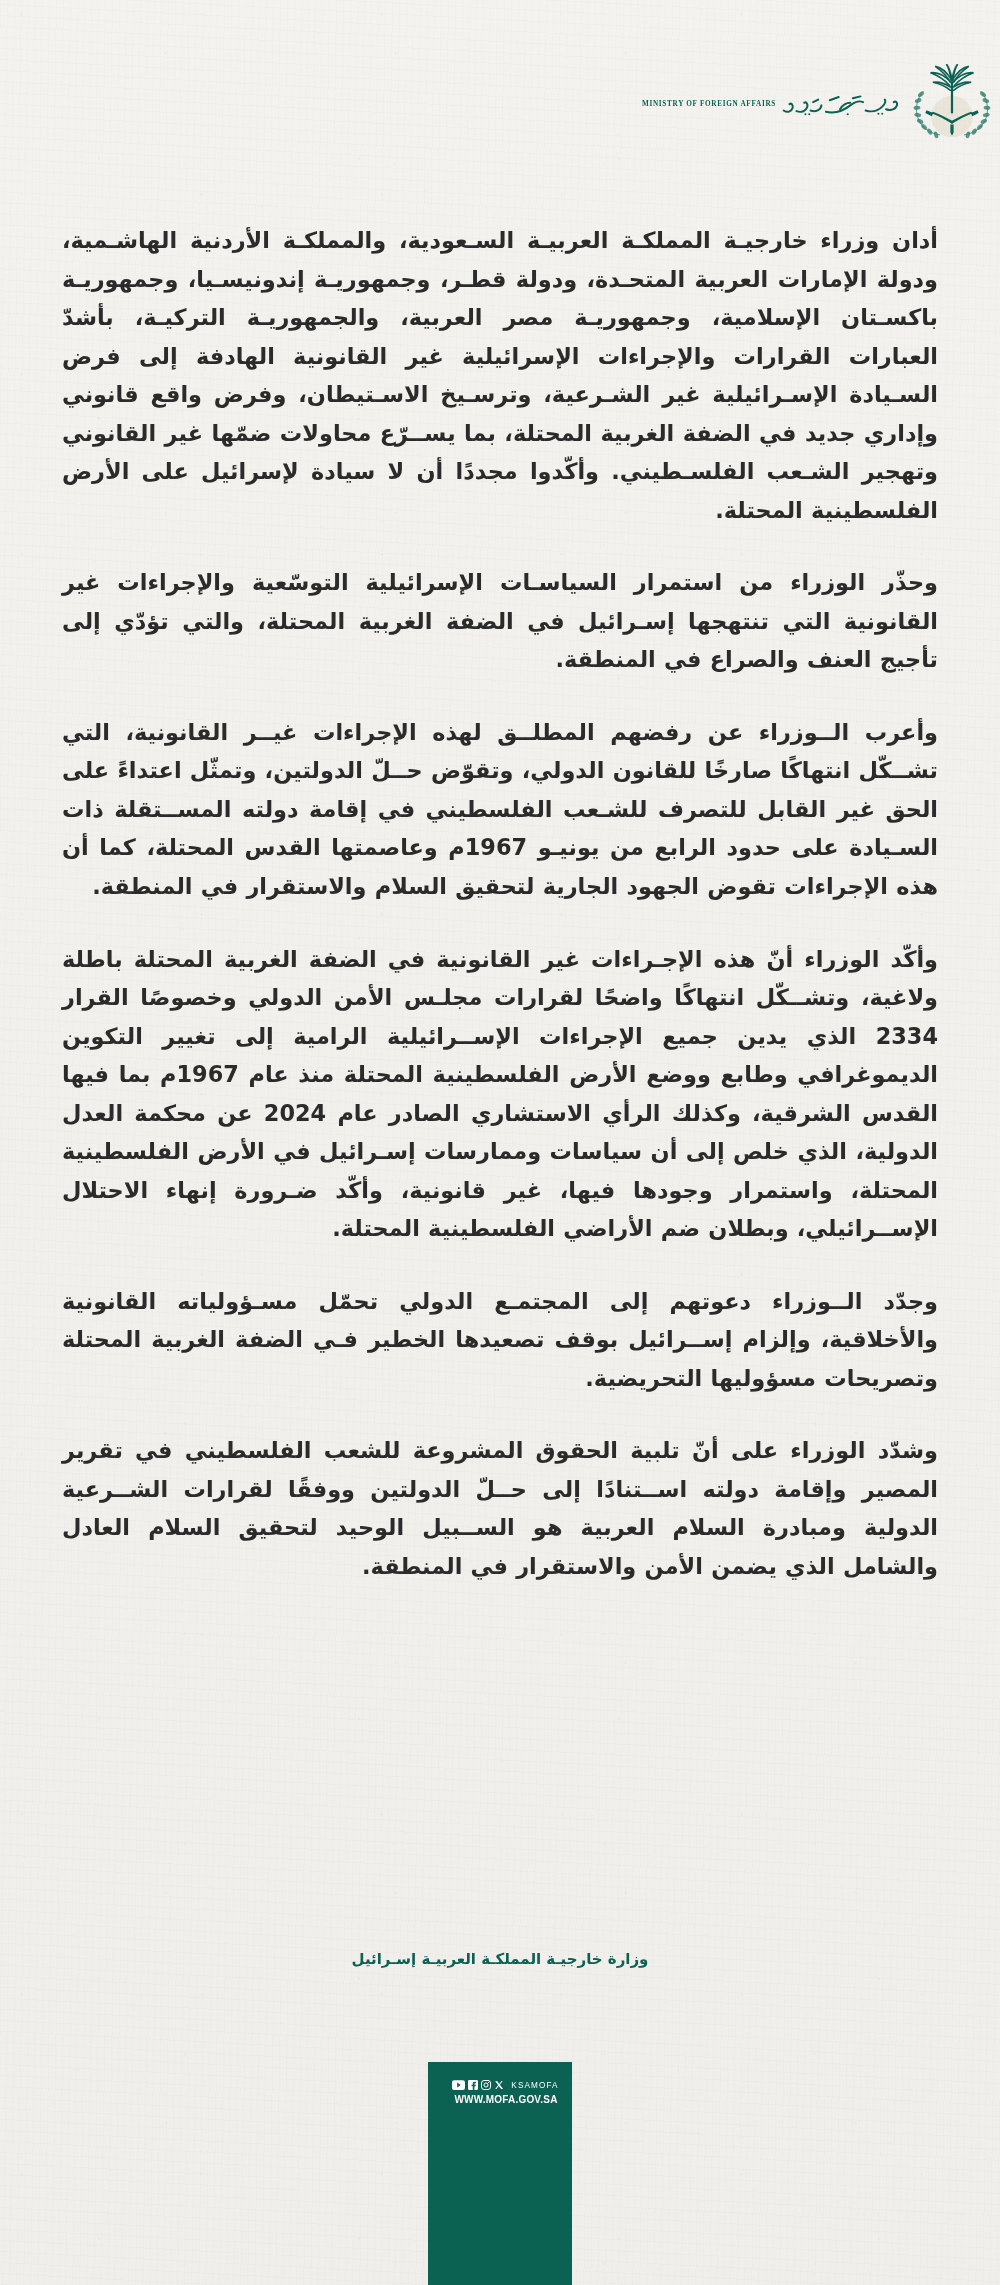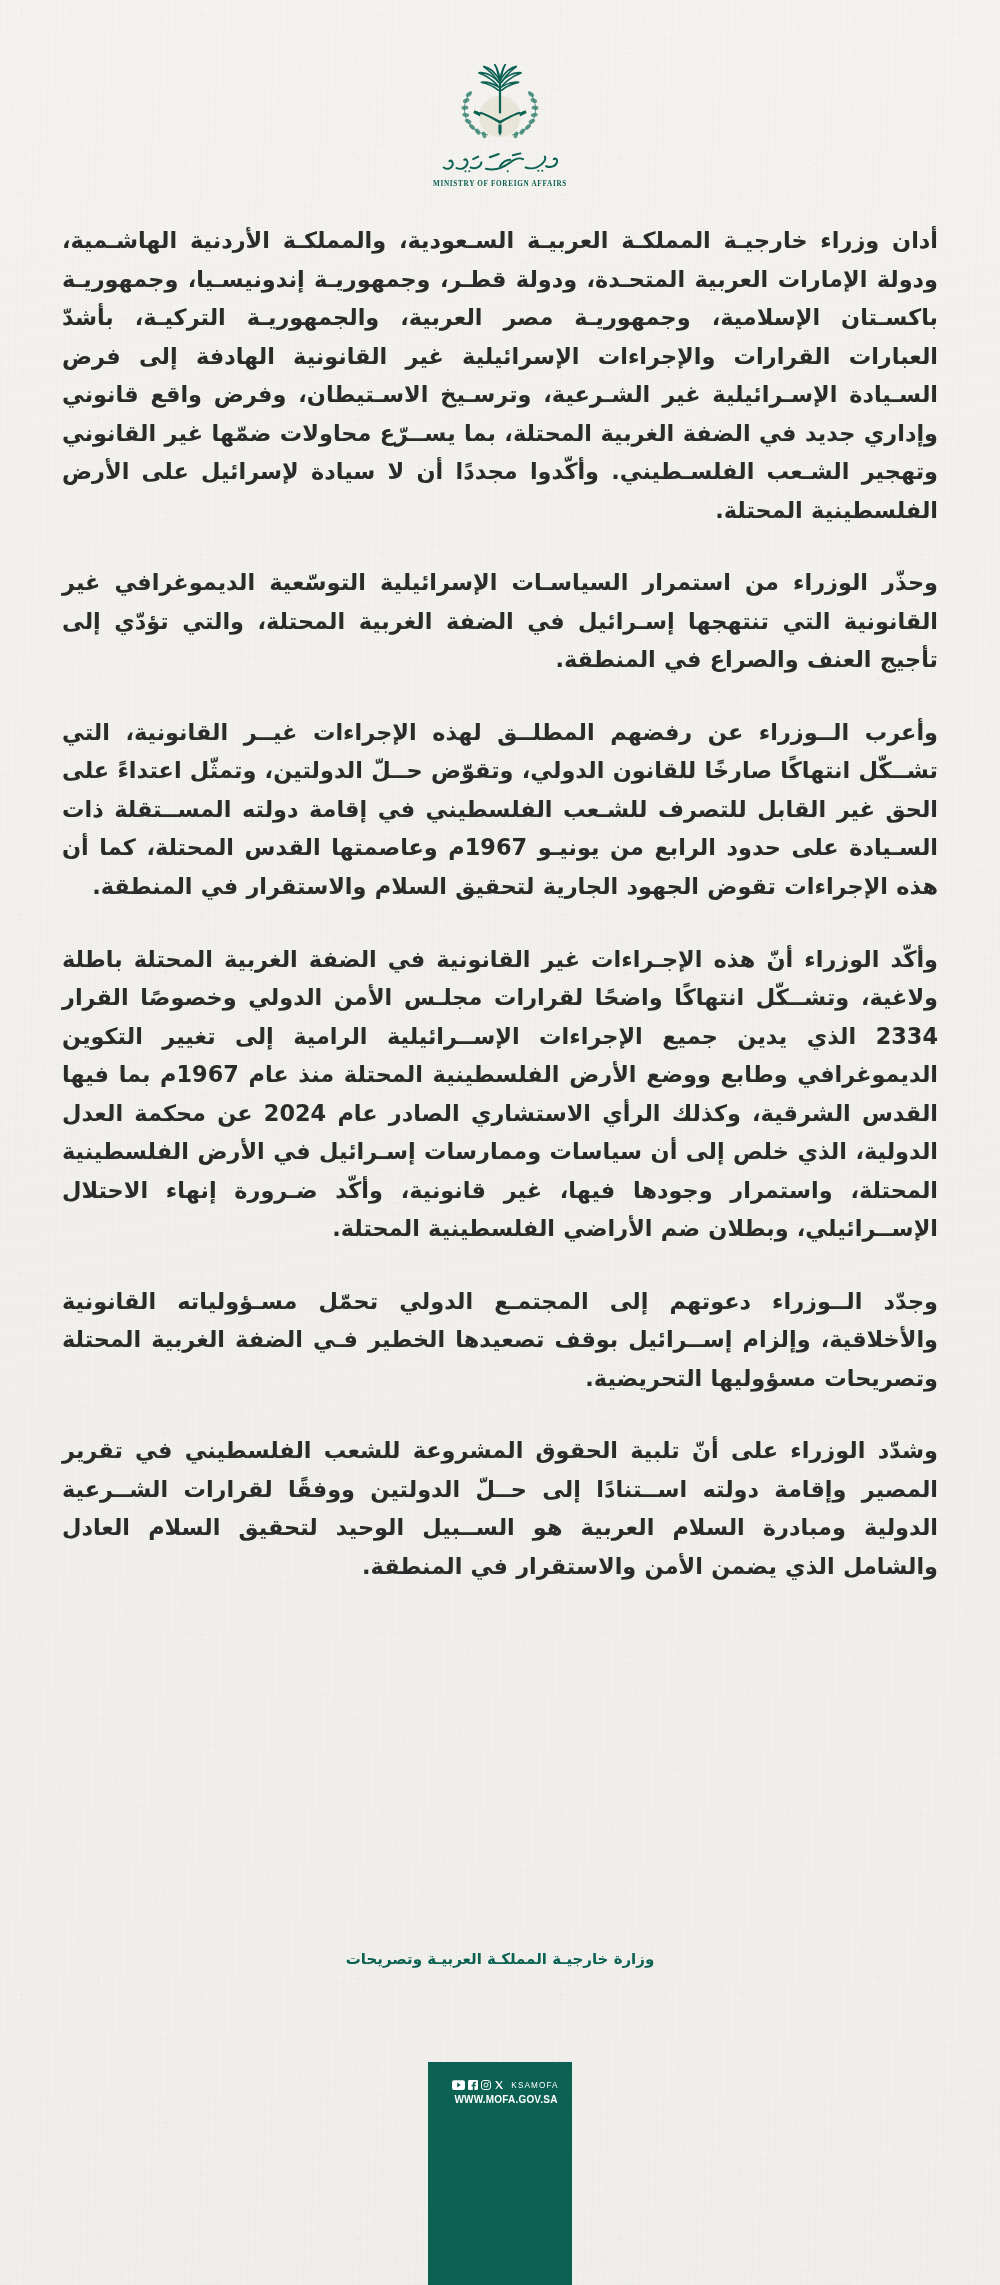--- a/index.html
+++ b/index.html
@@ -26,21 +26,21 @@
       repeating-linear-gradient(3deg, rgba(0,0,0,.010) 0 1px, rgba(255,255,255,0) 1px 11px),
       linear-gradient(180deg,#f3f2ee 0%, #f1f0ec 40%, #efeeea 100%);
     background-size:180px 180px,230px 230px,260px 260px,210px 210px,300px 300px,auto,auto,auto;
   }
 
   
   .header{
     position:absolute;
     top:64px; left:0; right:0;
     display:flex;
-    flex-direction:column;
+    flex-direction:row;
     align-items:center;
   }
   .emblem{
     width:96px;height:78px;
     display:block;
   }
   .wordmark{
     margin-top:6px;
     width:128px;height:30px;
     display:block;
@@ -209,29 +209,29 @@
           <circle cx="166" cy="35" r="1.6"></circle>
         <circle cx="112" cy="36" r="1.6"></circle>
       </g>
     </svg>
 
     <div class="ministry-en">MINISTRY OF FOREIGN AFFAIRS</div>
   </div>
 
   <div class="content">
     <p class="para">أدان وزراء خارجيـة المملكـة العربيـة السـعودية، والمملكـة الأردنية الهاشـمية، ودولة الإمارات العربية المتحـدة، ودولة قطـر، وجمهوريـة إندونيسـيا، وجمهوريـة باكسـتان الإسلامية، وجمهوريـة مصر العربية، والجمهوريـة التركيـة، بأشدّ العبارات القرارات والإجراءات الإسرائيلية غير القانونية الهادفة إلى فرض السـيادة الإسـرائيلية غير الشـرعية، وترسـيخ الاسـتيطان، وفرض واقع قانوني وإداري جديد في الضفة الغربية المحتلة، بما يســرّع محاولات ضمّها غير القانوني وتهجير الشـعب الفلسـطيني. وأكّدوا مجددًا أن لا سيادة لإسرائيل على الأرض الفلسطينية المحتلة.</p>
-    <p class="para">وحذّر الوزراء من استمرار السياسـات الإسرائيلية التوسّعية الديموغرافي غير القانونية التي تنتهجها إسـرائيل في الضفة الغربية المحتلة، والتي تؤدّي إلى تأجيج العنف والصراع في المنطقة.</p>
+    <p class="para">وحذّر الوزراء من استمرار السياسـات الإسرائيلية التوسّعية والإجراءات غير القانونية التي تنتهجها إسـرائيل في الضفة الغربية المحتلة، والتي تؤدّي إلى تأجيج العنف والصراع في المنطقة.</p>
     <p class="para">وأعرب الــوزراء عن رفضهم المطلــق لهذه الإجراءات غيــر القانونية، التي تشــكّل انتهاكًا صارخًا للقانون الدولي، وتقوّض حــلّ الدولتين، وتمثّل اعتداءً على الحق غير القابل للتصرف للشـعب الفلسطيني في إقامة دولته المســتقلة ذات السـيادة على حدود الرابع من يونيـو 1967م وعاصمتها القدس المحتلة، كما أن هذه الإجراءات تقوض الجهود الجارية لتحقيق السلام والاستقرار في المنطقة.</p>
     <p class="para">وأكّد الوزراء أنّ هذه الإجـراءات غير القانونية في الضفة الغربية المحتلة باطلة ولاغية، وتشــكّل انتهاكًا واضحًا لقرارات مجلـس الأمن الدولي وخصوصًا القرار 2334 الذي يدين جميع الإجراءات الإســرائيلية الرامية إلى تغيير التكوين الديموغرافي وطابع ووضع الأرض الفلسطينية المحتلة منذ عام 1967م بما فيها القدس الشرقية، وكذلك الرأي الاستشاري الصادر عام 2024 عن محكمة العدل الدولية، الذي خلص إلى أن سياسات وممارسات إسـرائيل في الأرض الفلسطينية المحتلة، واستمرار وجودها فيها، غير قانونية، وأكّد ضـرورة إنهاء الاحتلال الإســرائيلي، وبطلان ضم الأراضي الفلسطينية المحتلة.</p>
     <p class="para">وجدّد الــوزراء دعوتهم إلى المجتمـع الدولي تحمّل مسـؤولياته القانونية والأخلاقية، وإلزام إســرائيل بوقف تصعيدها الخطير فـي الضفة الغربية المحتلة وتصريحات مسؤوليها التحريضية.</p>
     <p class="para">وشدّد الوزراء على أنّ تلبية الحقوق المشروعة للشعب الفلسطيني في تقرير المصير وإقامة دولته اســتنادًا إلى حــلّ الدولتين ووفقًا لقرارات الشــرعية الدولية ومبادرة السلام العربية هو الســبيل الوحيد لتحقيق السلام العادل والشامل الذي يضمن الأمن والاستقرار في المنطقة.</p>
   </div>
 
   <div class="signature">
-    <div class="sig-line">وزارة خارجيـة المملكـة العربيـة وتصريحات</div>
+    <div class="sig-line">وزارة خارجيـة المملكـة العربيـة إسـرائيل</div>
   </div>
 
   <div class="footer-panel">
     <div class="footer-inner">
       <div class="social-row">
 
         <svg width="13" height="10" viewBox="0 0 24 18">
           <rect x="0" y="0" width="24" height="18" rx="4" fill="#ffffff"></rect>
           <path d="M9.6 4.6 L16.2 9 L9.6 13.4 Z" fill="#0b6152"></path>
         </svg>

